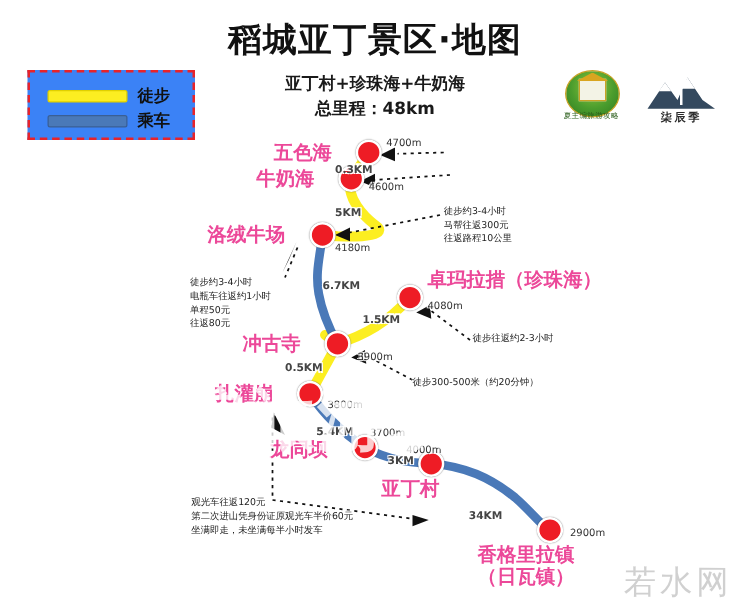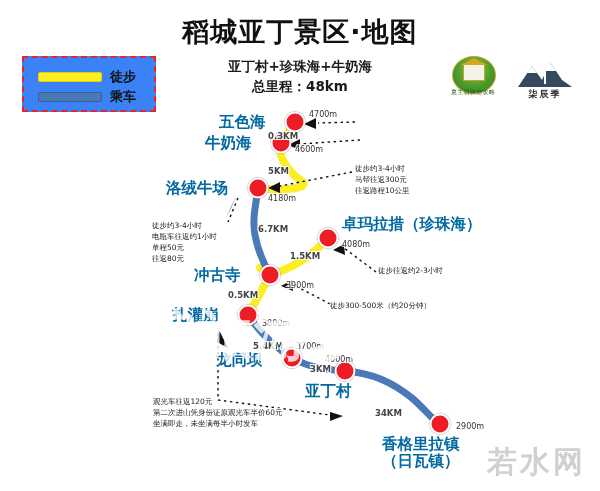--- a/index.html
+++ b/index.html
@@ -73,21 +73,21 @@
   }
 
   
   .node{
     position:absolute;width:17px;height:17px;border-radius:50%;
     background:#ee1c25;border:2px solid #ffffff;
     box-shadow:0 0 1px rgba(0,0,0,.6);
     transform:translate(-50%,-50%);
   }
   .place{
-    position:absolute;font-size:15.5px;font-weight:bold;color:#0369a1;
+    position:absolute;font-size:15.5px;font-weight:bold;color:#ec4899;
     font-family:"DejaVu Sans",sans-serif;white-space:nowrap;
     text-shadow:1px 1px 0 #fff,-1px 1px 0 #fff,1px -1px 0 #fff,-1px -1px 0 #fff;
   }
   .place.two-line{line-height:17px;text-align:center;}
   .elev{
     position:absolute;font-size:8px;color:#333;white-space:nowrap;
     font-family:"DejaVu Sans",sans-serif;
     text-shadow:1px 1px 0 #fff,-1px 1px 0 #fff,1px -1px 0 #fff,-1px -1px 0 #fff;
   }
   .dist{
@@ -103,21 +103,21 @@
 
   
   .wm-main{
     position:absolute;left:30px;top:300px;width:540px;
     font-size:54px;font-weight:bold;color:rgba(255,255,255,.78);
     font-family:"DejaVu Sans",sans-serif;letter-spacing:2px;
     pointer-events:none;
   }
   .wm-corner{
     position:absolute;right:14px;bottom:8px;
-    font-size:30px;font-weight:bold;color:rgba(150,150,150,.45);
+    font-size:26px;font-weight:normal;color:rgba(150,150,150,.45);
     font-family:"DejaVu Sans",sans-serif;letter-spacing:3px;
     pointer-events:none;
   }
 </style>
 </head>
 <body>
 
 <svg id="map" viewBox="0 0 600 491" xmlns="http://www.w3.org/2000/svg">
 
   <g>

